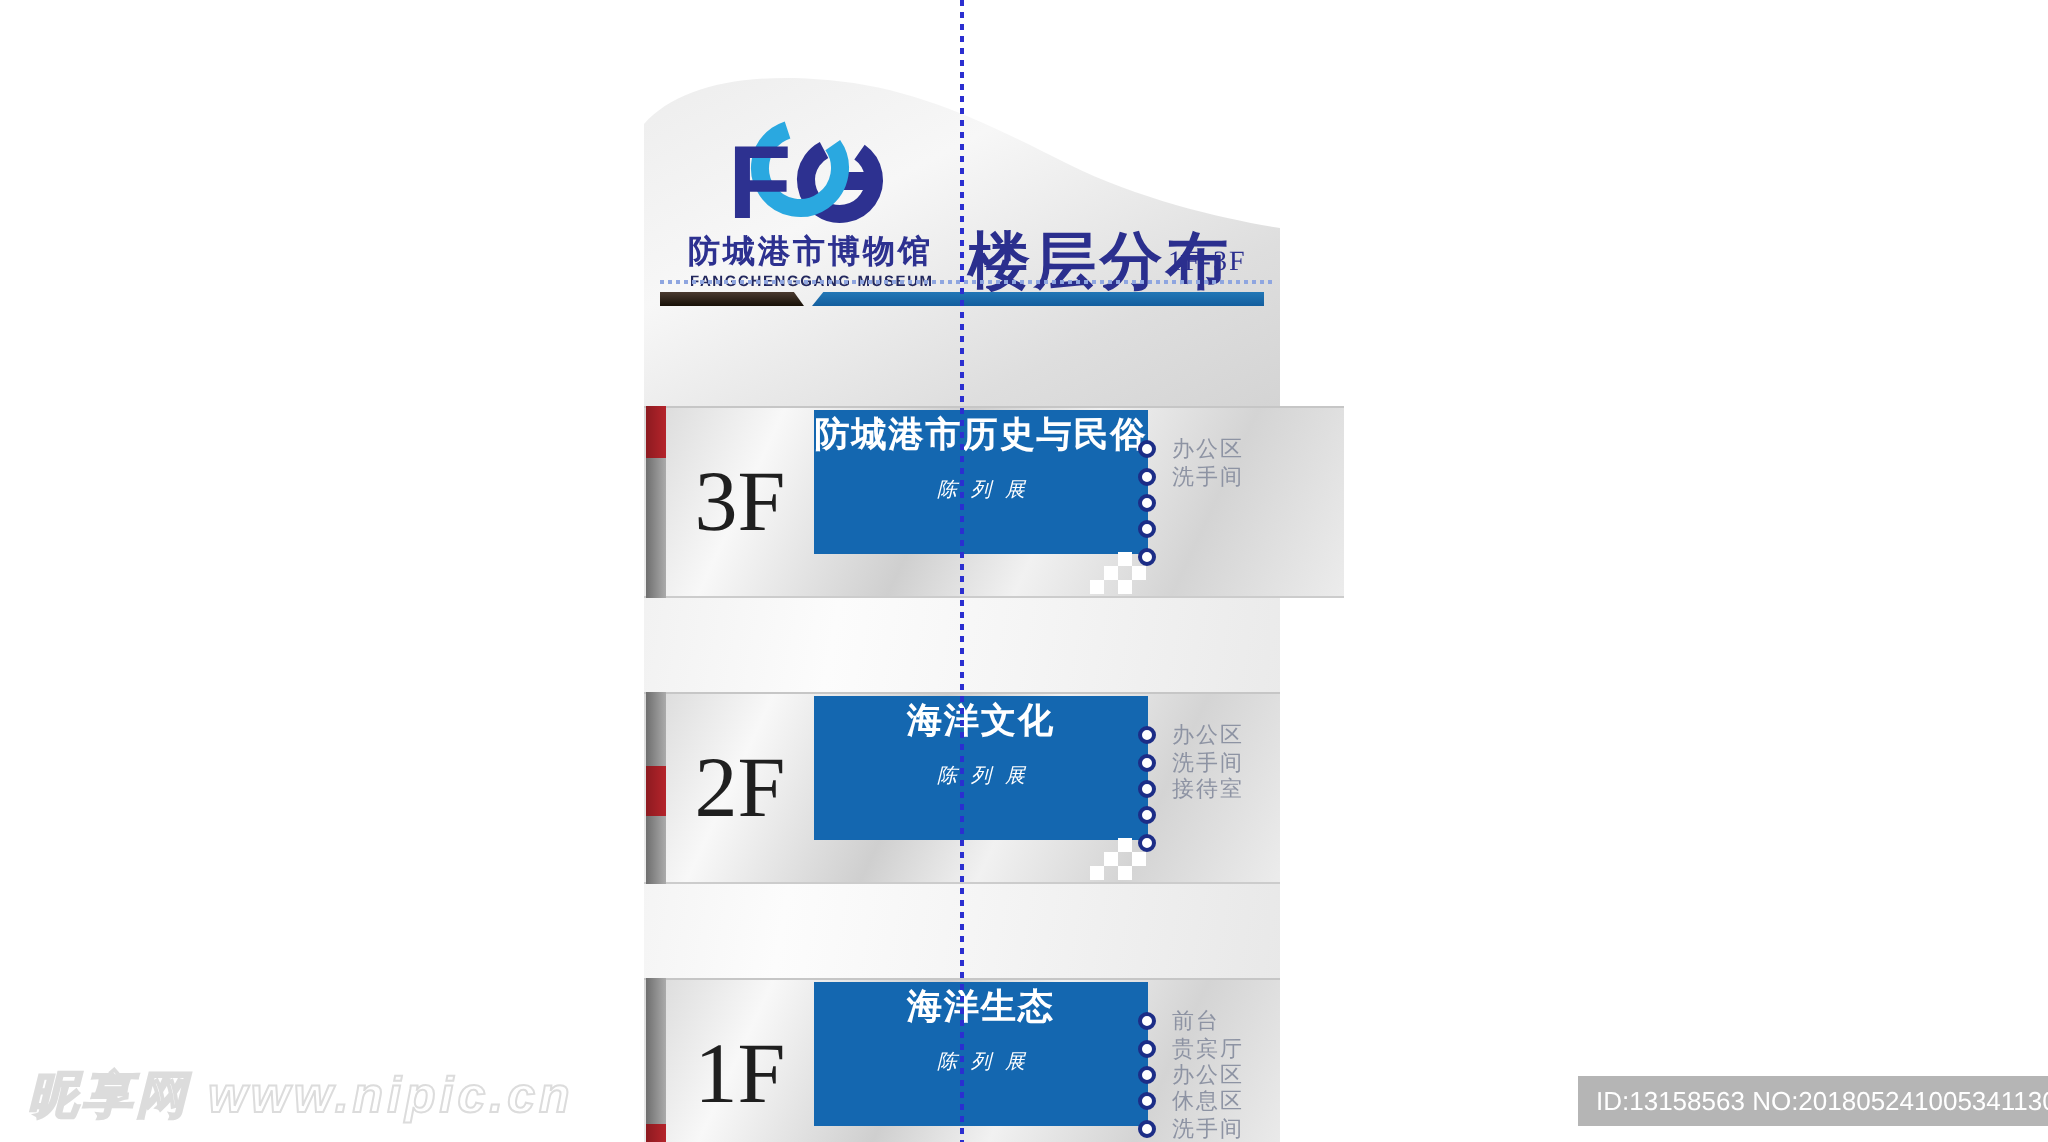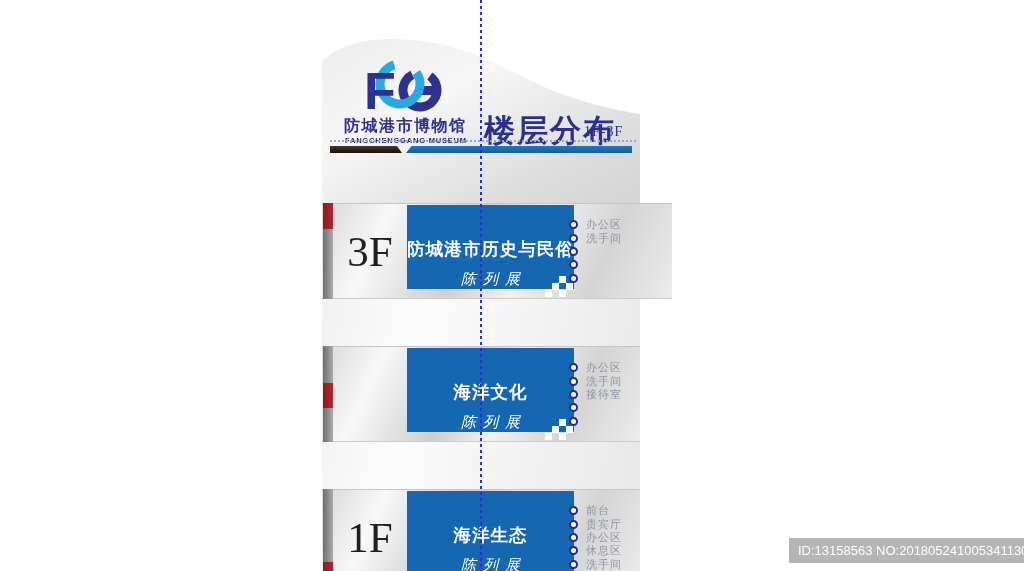--- a/index.html
+++ b/index.html
@@ -37,25 +37,25 @@
        box-shadow:inset 0 1px 0 #c6c6c6, inset 0 -1px 0 #cccccc;}
   .row.r1{top:0;padding-left:32px;} .row.r2{top:143px;} .row.r3{top:286px;}
 
   .accent{position:absolute;left:1px;top:0;width:10px;height:96px;display:flex;flex-direction:column;}
   .seg-gray{background:linear-gradient(90deg,#6e6e6e,#ababab);}
   .seg-red{background:linear-gradient(90deg,#8d1a20,#b5242b);}
 
   .fnum{position:absolute;left:12px;top:0;width:72px;height:96px;display:flex;align-items:center;
         justify-content:center;font-family:"Liberation Serif",serif;font-size:43px;color:#1f1f1f;}
 
-  .bluebox{position:absolute;left:85px;top:2px;width:167px;height:84px;background:#1467b0;
-           display:flex;flex-direction:column;align-items:center;justify-content:flex-end;}
+  .bluebox{position:absolute;left:85px;top:2px;width:167px;height:72px;background:#1467b0;
+           display:flex;flex-direction:column;align-items:center;justify-content:flex-start;}
   .btitle{color:#fff;font-family:"Liberation Serif",serif;font-weight:700;font-size:17.5px;
           letter-spacing:1px;white-space:nowrap;}
-  .bsub{color:#fff;font-family:"DejaVu Serif",serif;font-style:italic;font-size:15px;
+  .bsub{color:#fff;font-family:"DejaVu Serif",serif;font-style:italic;font-size:10px;
         letter-spacing:7px;margin-top:9px;padding-left:7px;white-space:nowrap;}
   .chk{position:absolute;width:7px;height:7px;background:#fff;}
 
   .amen{position:absolute;left:247px;top:15px;}
   .amen-item{height:13.4px;display:flex;align-items:center;}
   .dot{width:5px;height:5px;border:2px solid #1c2d87;border-radius:50%;background:#fff;
        flex:0 0 auto;}
   .amen-label{margin-left:8px;font-family:"Liberation Serif",serif;font-size:11px;
               letter-spacing:1px;color:#8d93a3;white-space:nowrap;}
 
@@ -149,20 +149,21 @@
           </div>
         </div>
       </div>
 
       <div class="row r2">
         <div class="accent">
           <div class="seg-gray" style="height:37px"></div>
           <div class="seg-red" style="height:25px"></div>
           <div class="seg-gray" style="height:34px"></div>
         </div>
+        <div class="fnum">2F</div>
         <div class="bluebox">
           <div class="btitle">海洋文化</div>
           <div class="bsub">陈列展</div>
           <div class="chk" style="left:152px;top:71px"></div>
           <div class="chk" style="left:145px;top:78px"></div>
           <div class="chk" style="left:159px;top:78px"></div>
           <div class="chk" style="left:138px;top:85px"></div>
           <div class="chk" style="left:152px;top:85px"></div>
         </div>
         <div class="amen">
@@ -221,15 +222,16 @@
             <span class="amen-label">洗手间</span>
           </div>
         </div>
       </div>
 
     </div>
   </div>
 
   <div class="vline"></div>
 
+  <div class="watermark">昵享网 www.nipic.cn</div>
   <div class="idbar">ID:13158563 NO:20180524100534113000</div>
 
 </div>
 
 </body></html>

